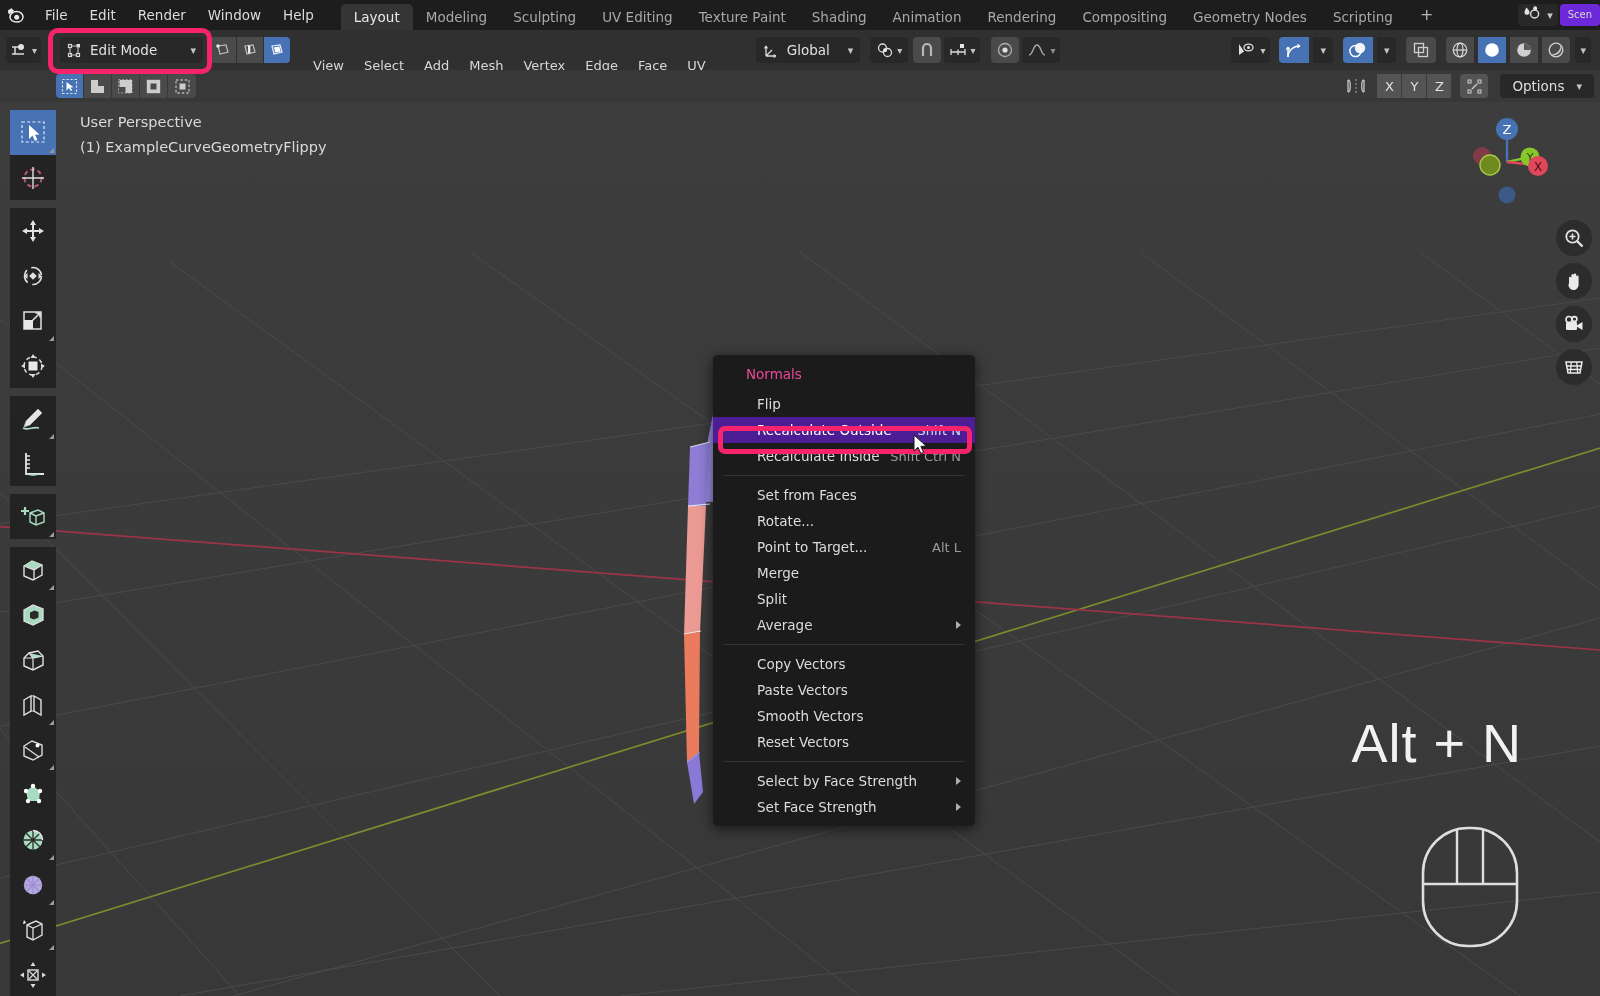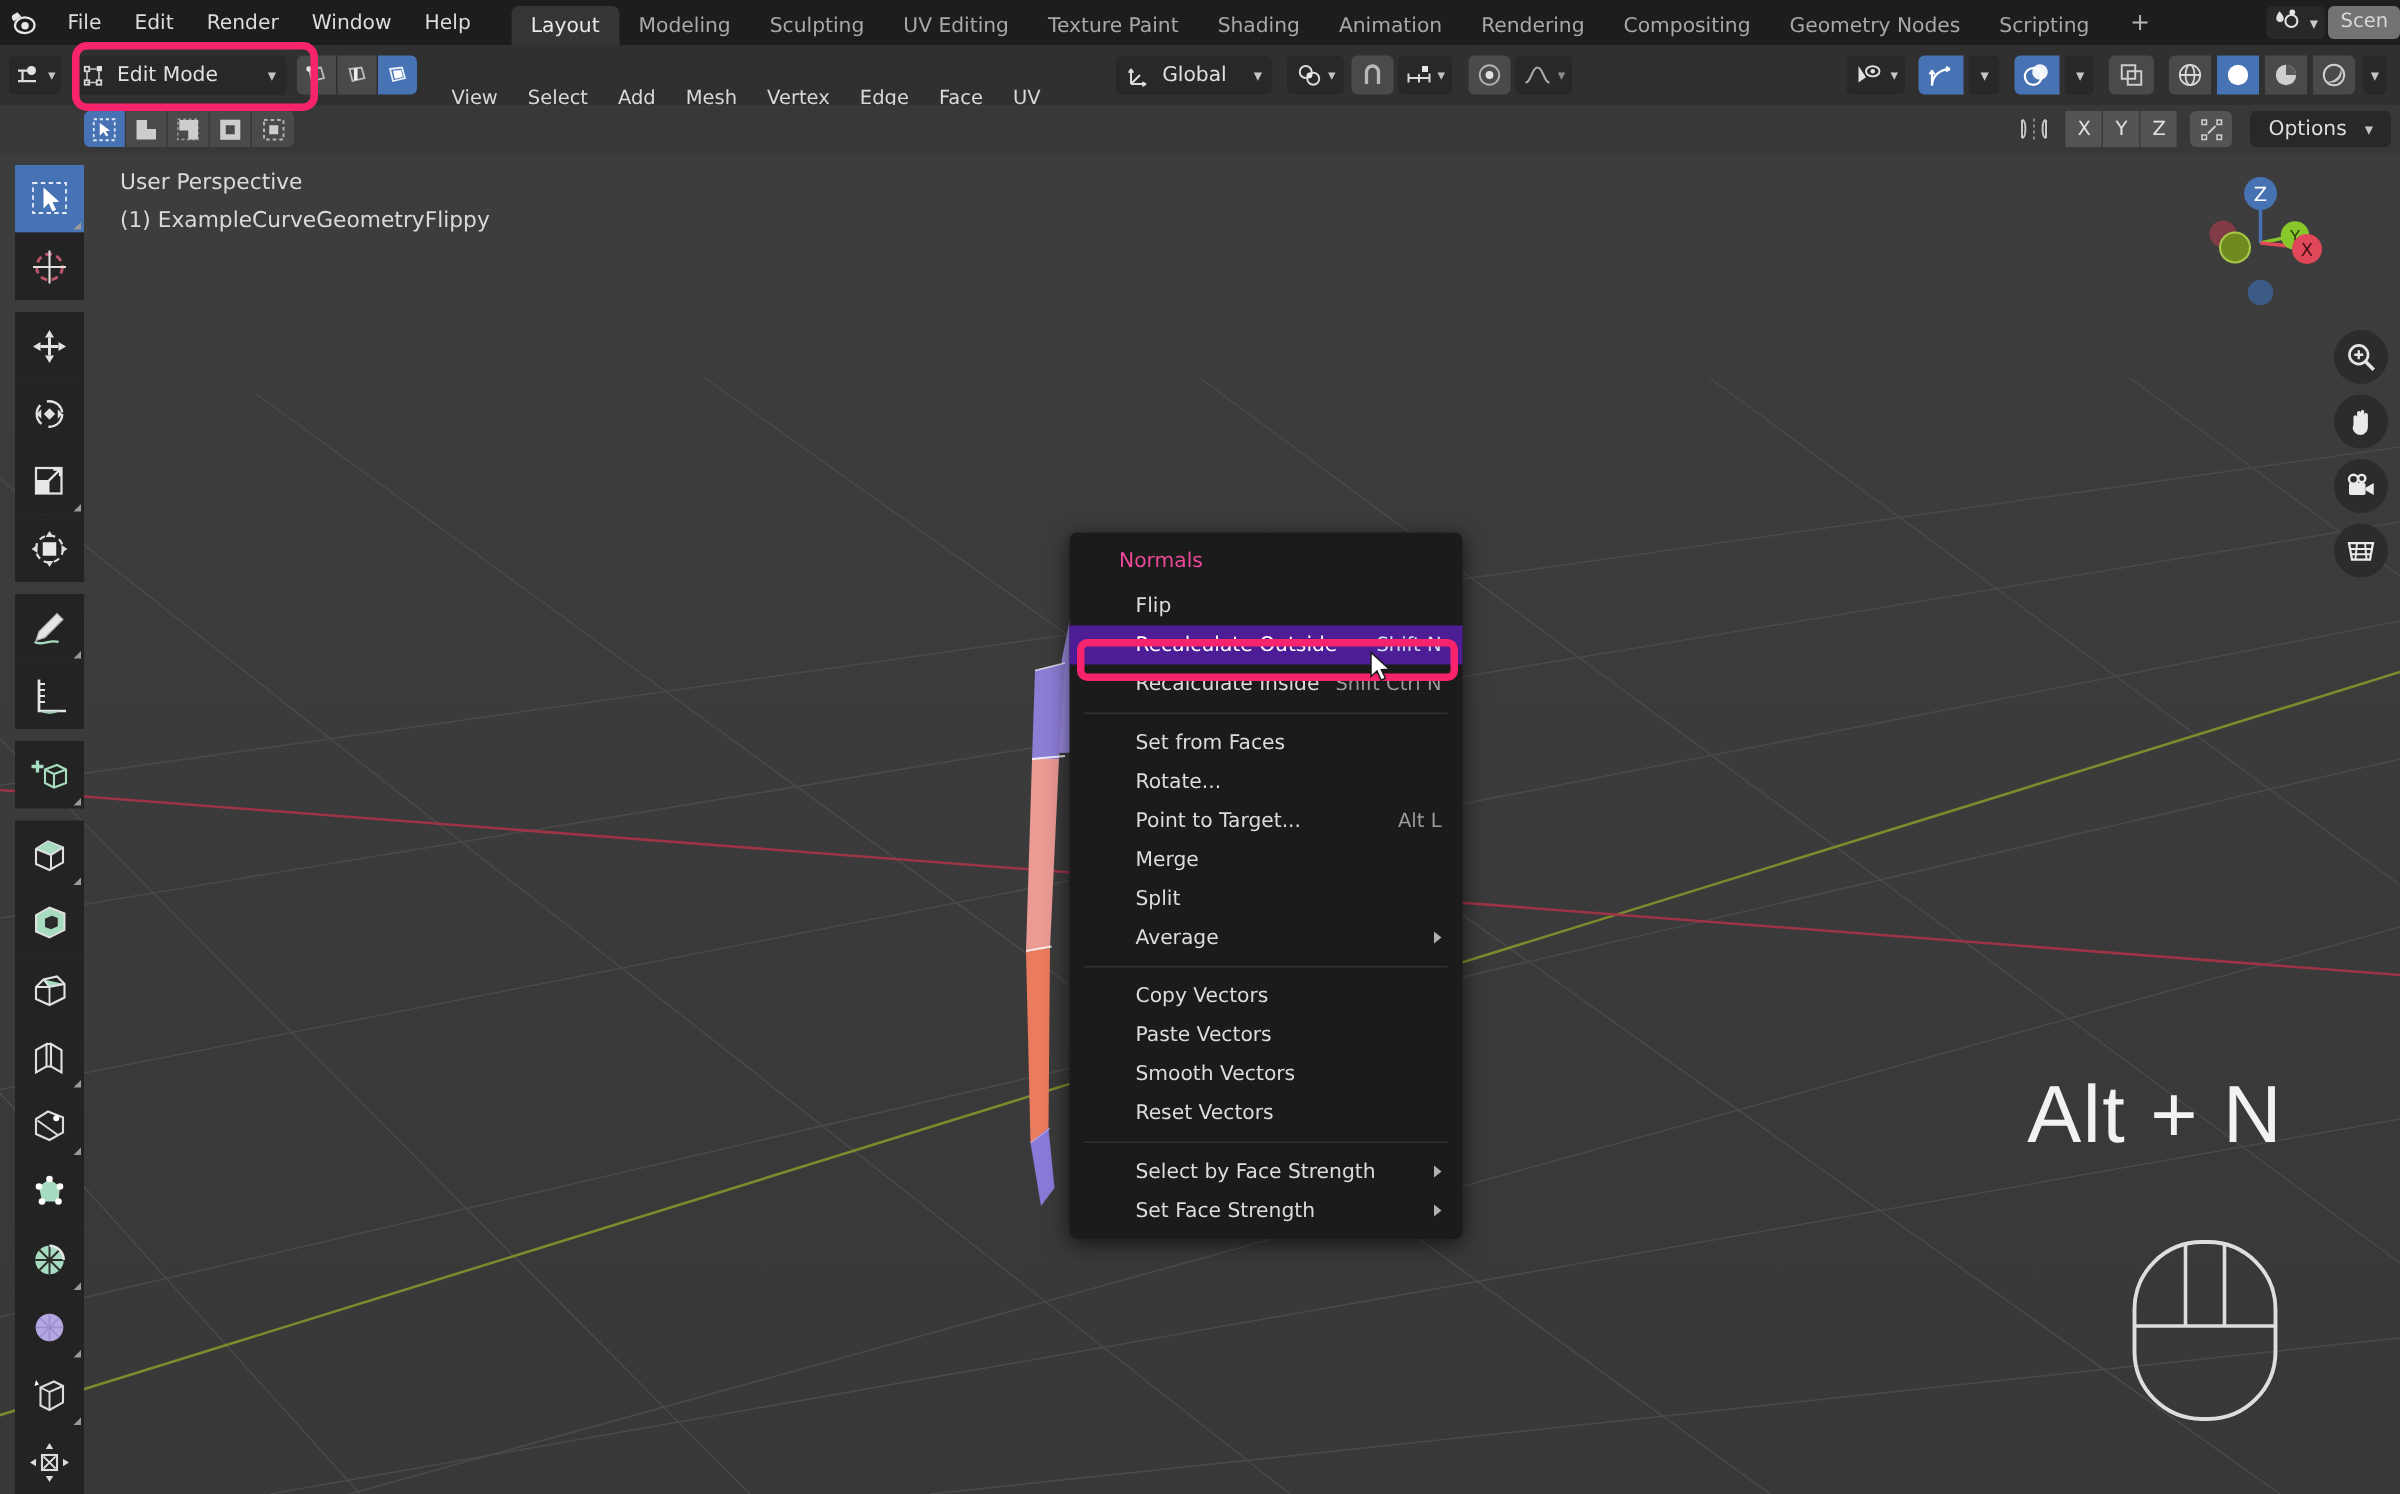--- a/index.html
+++ b/index.html
@@ -27,21 +27,21 @@
     white-space: nowrap; border-radius: 5px 5px 0 0; margin-top: 4px;
   }
   .ws-tab.active { background: #353535; color: #e8e8e8; }
   .ws-plus { color: #b5b5b5; font-size: 16px; padding: 0 14px; line-height: 30px; }
   .topbar-right { position: absolute; right: 0; top: 0; height: 30px; display: flex; align-items: center; }
   .scene-ctl {
     display: flex; align-items: center; height: 22px; background: #282828;
     border-radius: 4px; padding: 0 5px; margin-right: 2px;
   }
   .scene-name {
-    background: #737373; color: #d8d8d8; font-size: 13px; height: 22px; line-height: 22px;
+    background: #6d28d9; color: #d8d8d8; font-size: 10px; height: 22px; line-height: 22px;
     padding: 0 8px; border-radius: 4px; margin-right: 0px; white-space: nowrap;
   }
 
   
   .vp-header {
     position: absolute; left: 0; top: 30px; width: 1600px; height: 40px;
     background: #303030; display: flex; align-items: center; padding: 0 6px;
   }
   .hbtn {
     height: 26px; display: flex; align-items: center; justify-content: center;
@@ -212,21 +212,21 @@
 
   <div class="vp-header">
     <div class="hbtn" style="padding:0 4px 0 4px;">
       <svg width="20" height="17" viewBox="0 0 20 17">
         <path d="M2 12 L14 12 M5 12 L5 5 M2 5 L9 5" stroke="#dcdcdc" stroke-width="1.5" fill="none"></path>
         <circle cx="11" cy="5" r="3" fill="#e2e2e2"></circle>
       </svg>
       <span style="color:#c5c5c5;font-size:10px;margin-left:2px;">▾</span>
     </div>
 
-    <div class="mode-select" style="margin-left:4px;">
+    <div class="mode-select" style="margin-left:16px;">
       <span style="display:flex;align-items:center;">
         <span style="margin-right:7px;display:flex;">
           <svg width="17" height="17" viewBox="0 0 17 17">
             <rect x="2.5" y="2.5" width="3" height="3" fill="none" stroke="#d8d8d8" stroke-width="1.2"></rect>
             <rect x="10.5" y="2" width="3.5" height="3.5" fill="#e2e2e2"></rect>
             <rect x="2.5" y="11.5" width="3" height="3" fill="none" stroke="#d8d8d8" stroke-width="1.2"></rect>
             <rect x="10.5" y="11.5" width="3" height="3" fill="none" stroke="#d8d8d8" stroke-width="1.2"></rect>
             <path d="M4 5.5 L4 11.5 M5.5 4 L10.5 4 M4 13 L10.5 13 M12 5.5 L12 11.5" stroke="#c8c8c8" stroke-width="1.1"></path>
           </svg>
         </span>

